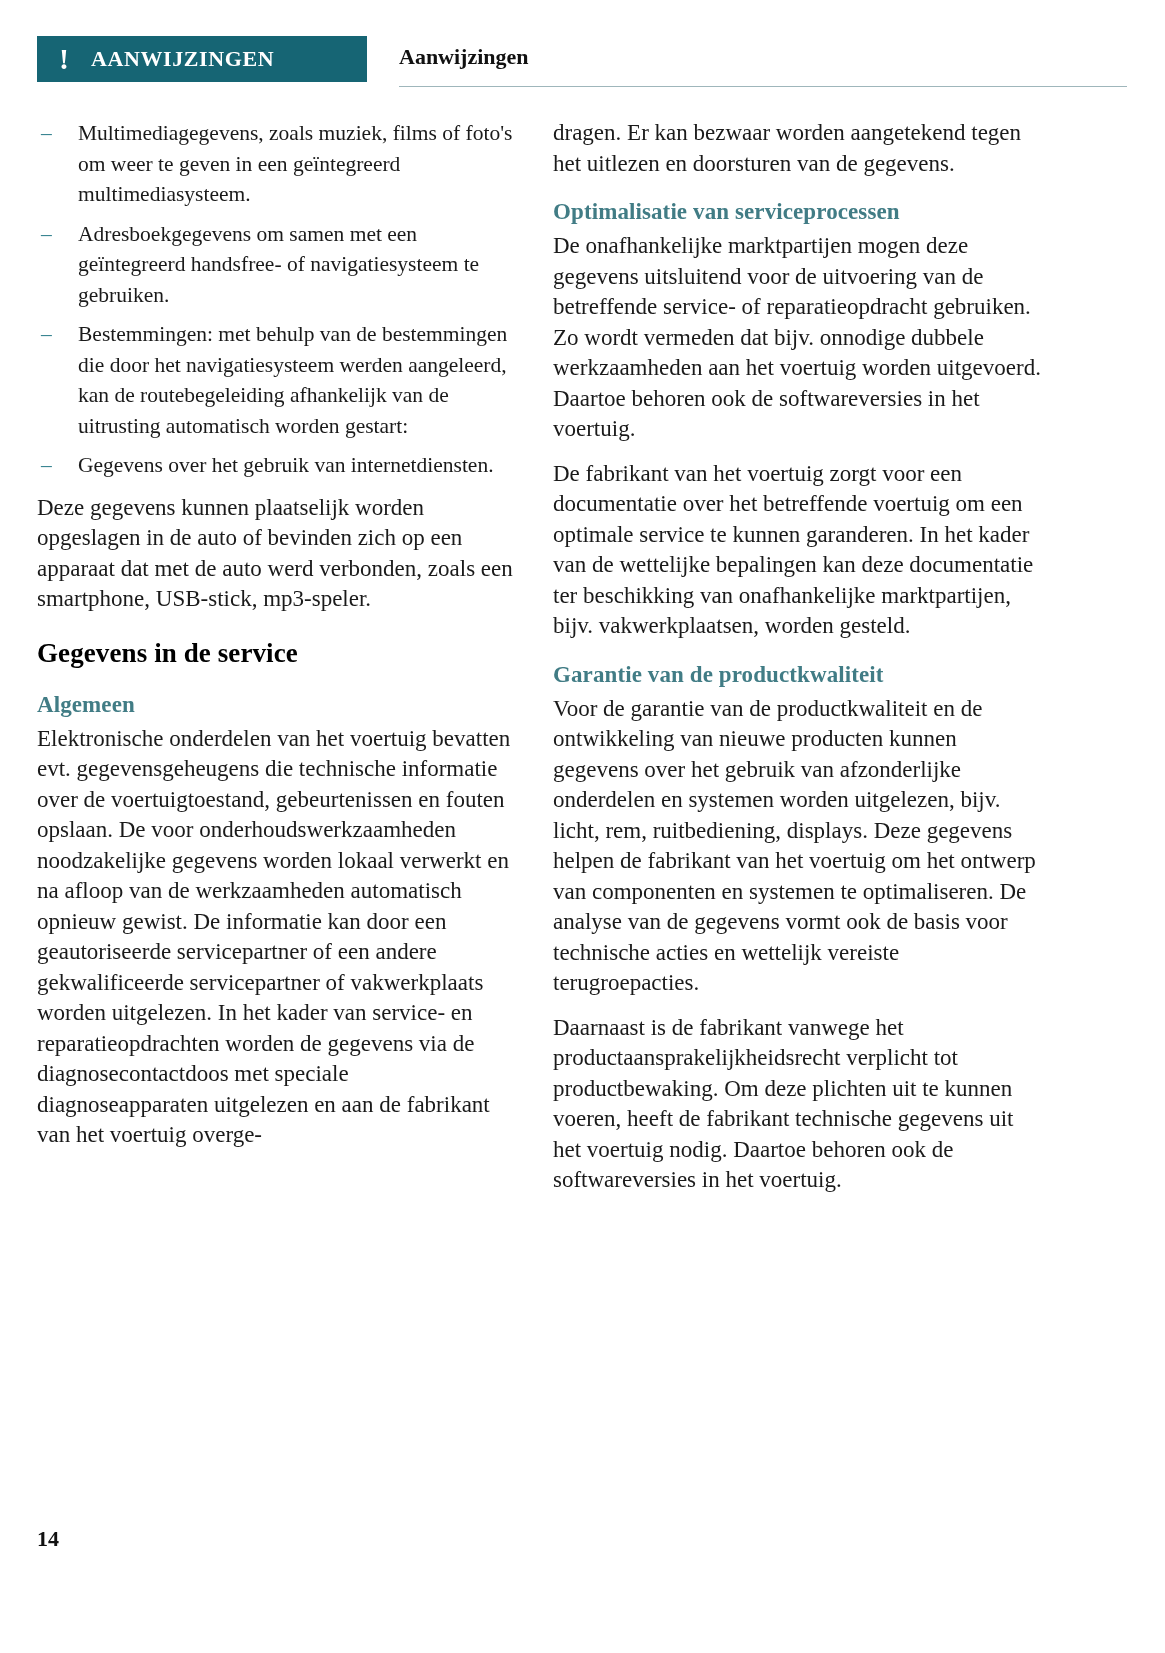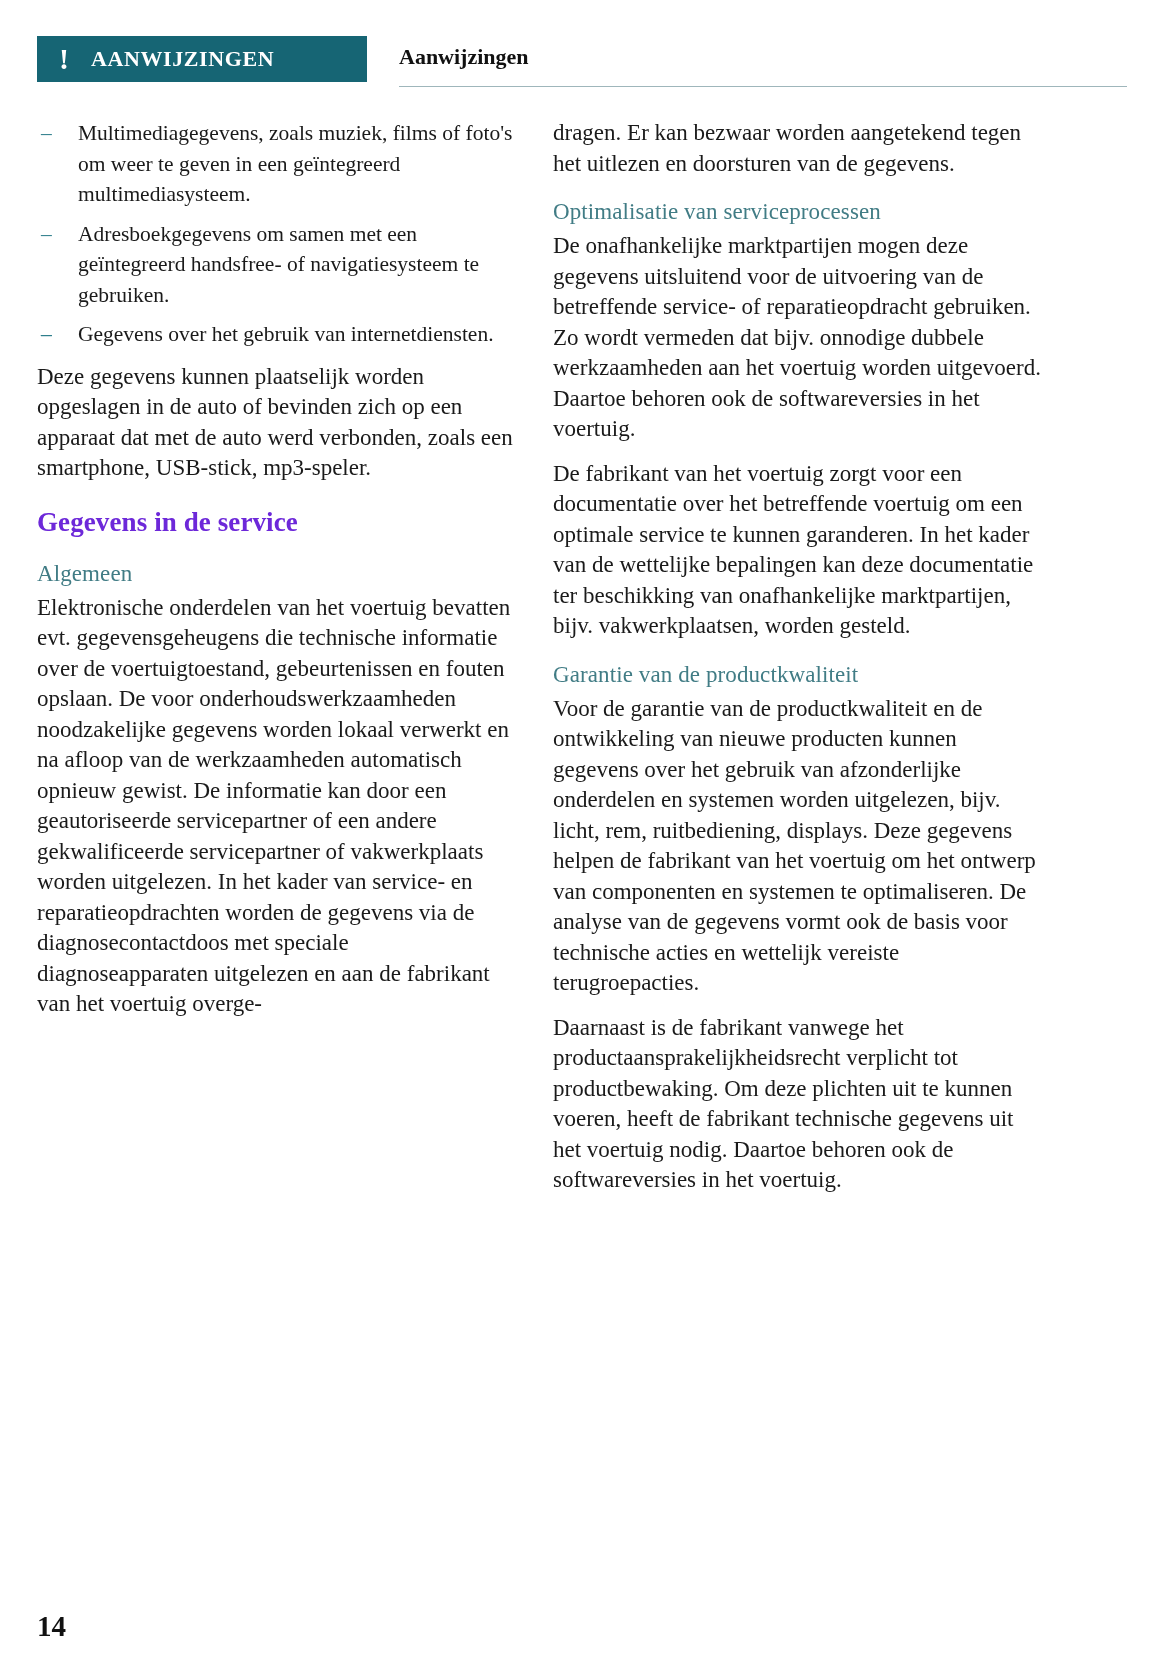--- a/index.html
+++ b/index.html
@@ -121,41 +121,41 @@
     color: #2f7f8c;
     font-size: 21.5px;
     line-height: 30.5px;
   }
 
   h2.section-title {
     margin: 22px 0 16px 0;
     font-size: 27px;
     line-height: 33px;
     font-weight: bold;
-    color: #6d28d9;
+    color: #000000;
     letter-spacing: 0.1px;
   }
   h3.sub-title {
     margin: 18px 0 4px 0;
     font-size: 23px;
     line-height: 30px;
-    font-weight: normal;
+    font-weight: bold;
     color: #417c85;
     letter-spacing: 0.1px;
   }
   h3.sub-title.first { margin-top: 20px; }
 
   
   .page-number {
     position: absolute;
     left: 37px;
-    top: 1610px;
-    font-family: "Liberation Serif", "DejaVu Serif", serif;
-    font-weight: bold;
-    font-size: 29px;
+    top: 1526px;
+    font-family: "Liberation Serif", "DejaVu Serif", serif;
+    font-weight: bold;
+    font-size: 22px;
     color: #111111;
   }
 </style>
 </head>
 <body>
 
 <div class="page">
 
   <div class="header">
     <div class="header-banner">
@@ -174,20 +174,21 @@
         <li>
           <span class="dash">–</span>
           <span>Multimediagegevens, zoals muziek, films of foto's om weer te geven in een geïntegreerd multimediasysteem.</span>
         </li>
         <li>
           <span class="dash">–</span>
           <span>Adresboekgegevens om samen met een geïntegreerd handsfree- of navigatiesysteem te gebruiken.</span>
         </li>
         <li>
           <span class="dash">–</span>
+          <span>Bestemmingen: met behulp van de bestemmingen die door het navigatiesysteem werden aangeleerd, kan de routebegeleiding afhankelijk van de uitrusting automatisch worden gestart:</span>
         </li>
         <li>
           <span class="dash">–</span>
           <span>Gegevens over het gebruik van internetdiensten.</span>
         </li>
       </ul>
 
       <p class="body-text">Deze gegevens kunnen plaatselijk worden opgeslagen in de auto of bevinden zich op een apparaat dat met de auto werd verbonden, zoals een smartphone, USB-stick, mp3-speler.</p>
 
       <h2 class="section-title">Gegevens in de service</h2>

